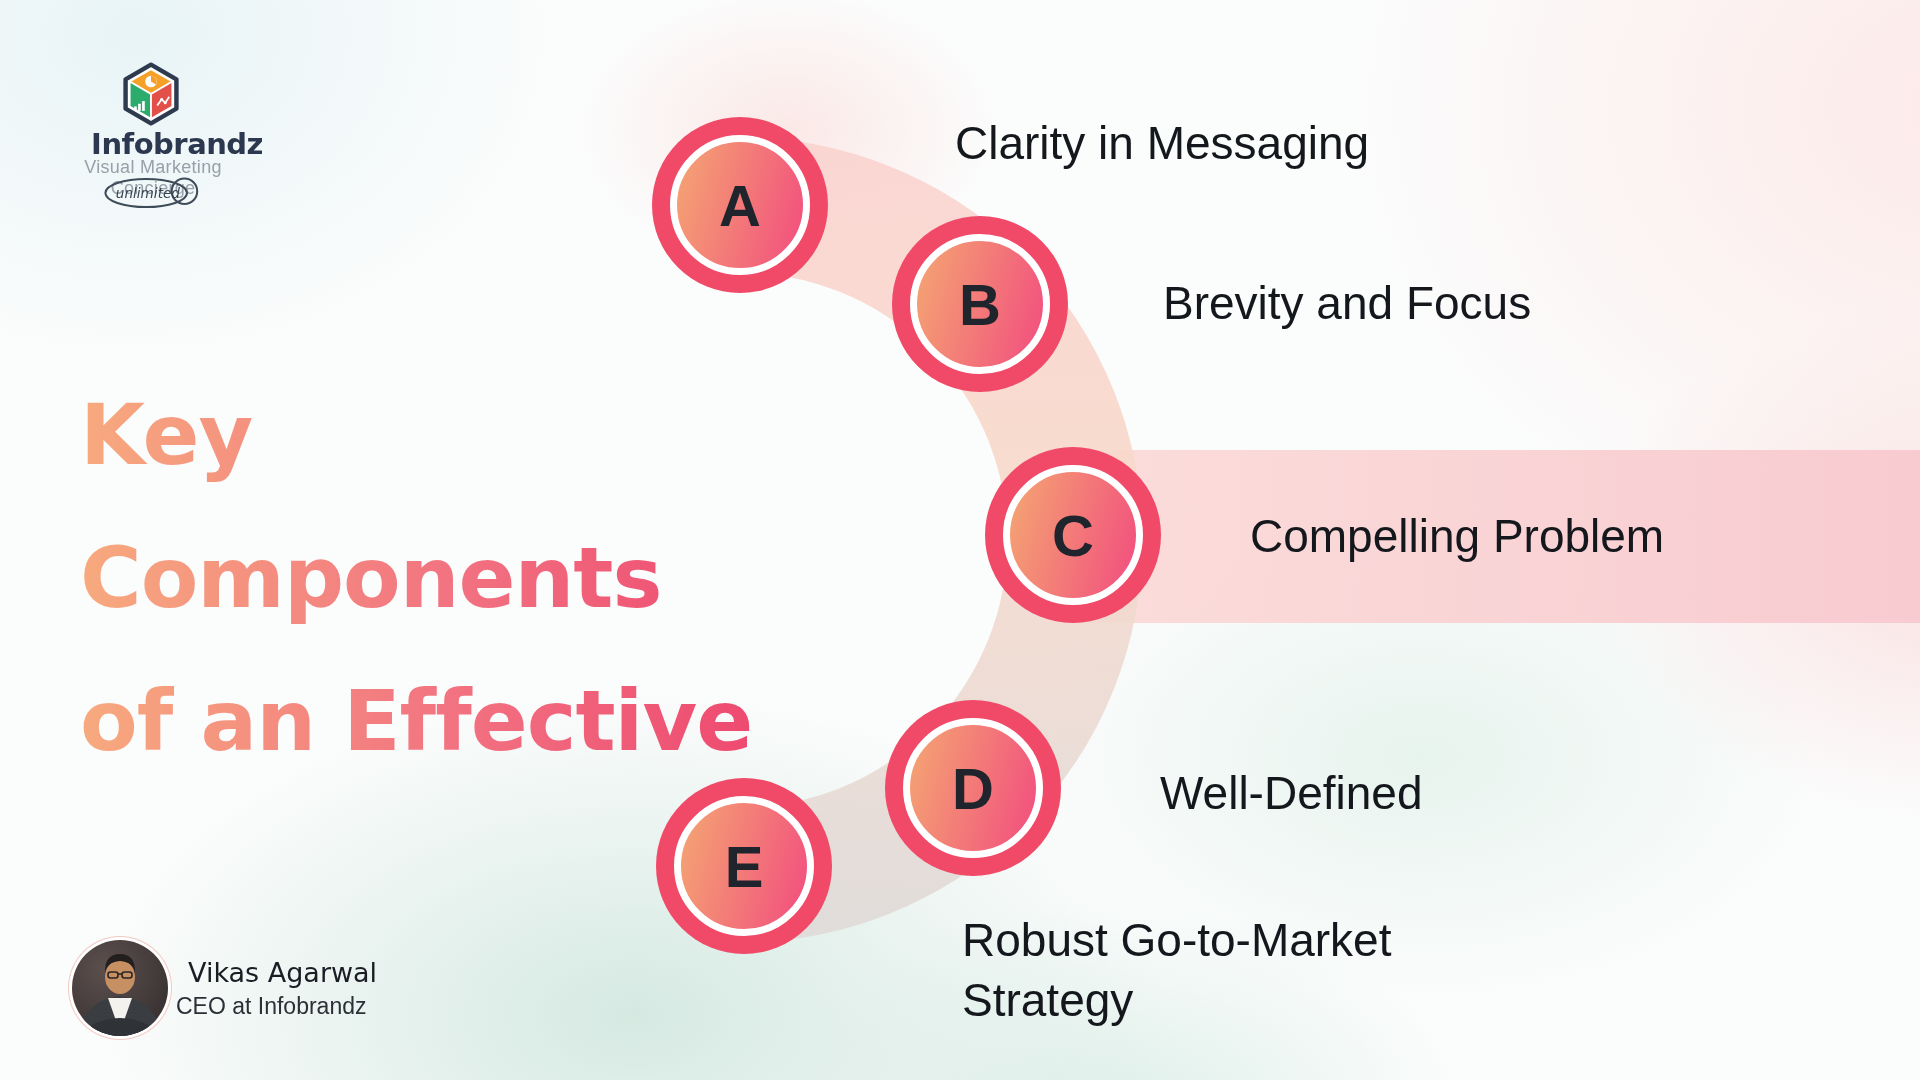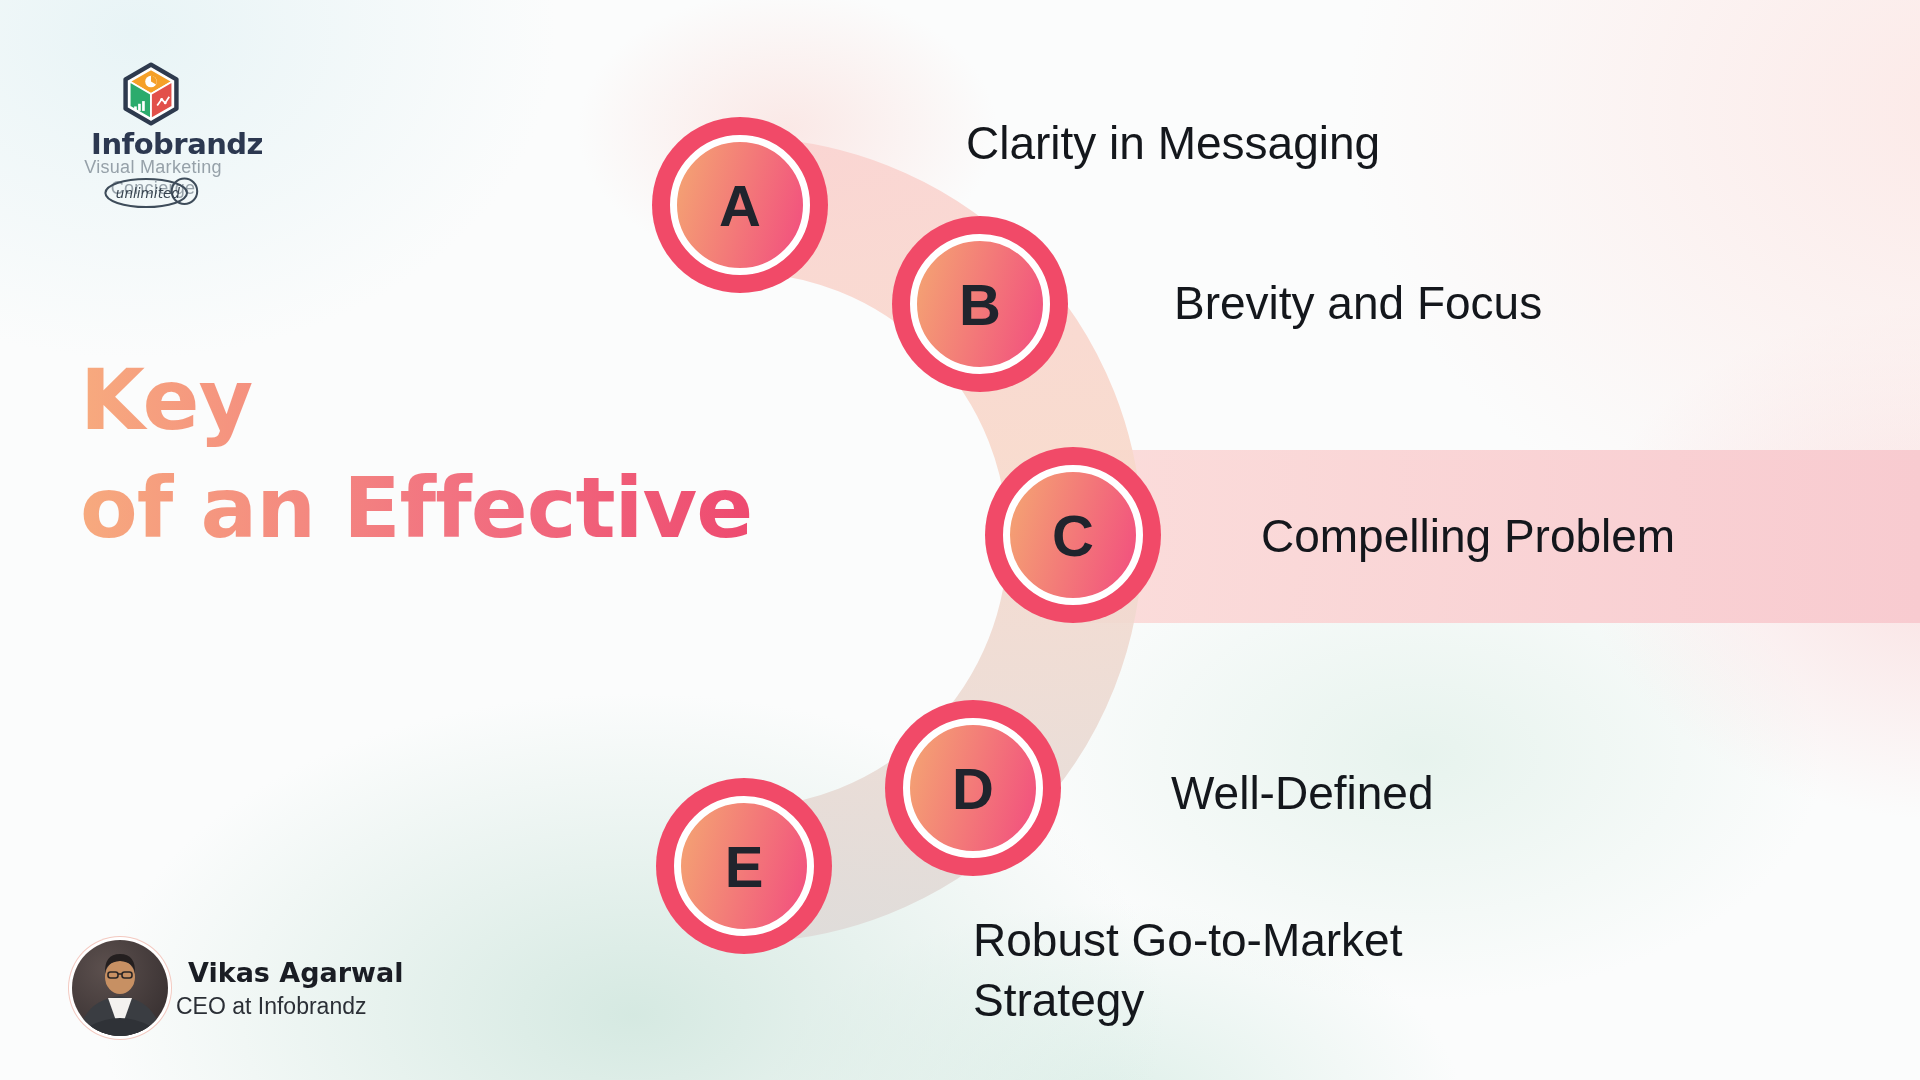--- a/index.html
+++ b/index.html
@@ -51,53 +51,53 @@
   .step-label{
     color:#14171C;font-size:46px;line-height:60px;font-weight:400;
     transform:translateY(-50%);white-space:nowrap;
     font-family:"Liberation Sans",sans-serif;
   }
   .label-a{left:955px;top:143px;}
   .label-b{left:1163px;top:303px;}
   .label-c{left:1250px;top:536px;}
   .label-d{left:1160px;top:793px;}
   .label-e{left:962px;top:970px;}
-  .step-label span{display:block;margin-left:11px;}
+  .step-label span{display:block;}
 
   
   .title{
     left:80px;top:346px;margin:0;
     font-family:"DejaVu Sans","Liberation Sans",sans-serif;
     font-weight:bold;font-size:84px;line-height:108px;letter-spacing:-1px;
     background:linear-gradient(90deg,#F7AA7E 0%,#F27381 55%,#EE4A70 100%);
     -webkit-background-clip:text;background-clip:text;
     color:transparent;display:inline-block;
   }
-  .title span{display:block;}
+  .title span{display:block;margin-top:35px;}
 
   
   .brand-name{
     left:43px;top:127px;width:220px;text-align:right;
     font-family:"DejaVu Sans","Liberation Sans",sans-serif;
     font-weight:bold;font-size:29px;color:#2C3850;letter-spacing:-0.5px;
   }
   .brand-tagline{
     left:43px;top:157px;width:220px;text-align:center;
     font-size:18px;color:#96A1A9;letter-spacing:.3px;
   }
 
   
   .avatar{
     left:72px;top:940px;width:96px;height:96px;border-radius:50%;overflow:hidden;
     box-shadow:0 0 0 3px #ffffff,0 0 0 4px #F3C9C0;
   }
   .author-name{
     left:188px;top:957px;
     font-family:"DejaVu Sans","Liberation Sans",sans-serif;
-    font-weight:bold;font-size:27px;color:#1A1D24;
+    font-weight:normal;font-size:27px;color:#1A1D24;
   }
   .author-role{
     left:176px;top:993px;
     font-size:23px;color:#2B2F36;
   }
 </style>
 </head>
 <body>
 
 <div class="abs highlight-band"></div>
@@ -142,20 +142,21 @@
 <div class="abs step-label label-d">
   <span>Well-Defined</span>
 </div>
 <div class="abs step-label label-e">
   <span>Robust Go-to-Market</span>
   <span>Strategy</span>
 </div>
 
 <h1 class="abs title">
   <span>Key</span>
+  <span>Components</span>
   <span>of an Effective</span>
 </h1>
 
 <svg class="abs" style="left:119px;top:62px;" width="64" height="64" viewBox="-36 -36 72 72">
   <path d="M0,-33 L28.6,-16.5 L28.6,16.5 L0,33 L-28.6,16.5 L-28.6,-16.5 Z" fill="#FFFFFF" stroke="#2E3A4E" stroke-width="5" stroke-linejoin="round"></path>
   <path d="M0,-28 L24,-14 L0,0 L-24,-14 Z" fill="#F5A028" stroke="#FFFFFF" stroke-width="2"></path>
   <path d="M-24,-14 L0,0 L0,28 L-24,14 Z" fill="#2BAB6C" stroke="#FFFFFF" stroke-width="2"></path>
   <path d="M24,-14 L0,0 L0,28 L24,14 Z" fill="#E2504A" stroke="#FFFFFF" stroke-width="2"></path>
   <circle cx="0" cy="-14" r="6.5" fill="#FFFFFF"></circle>
   <path d="M0,-14 L0,-20.5 A6.5,6.5 0 0 1 5.6,-10.8 Z" fill="#F5A028"></path>

